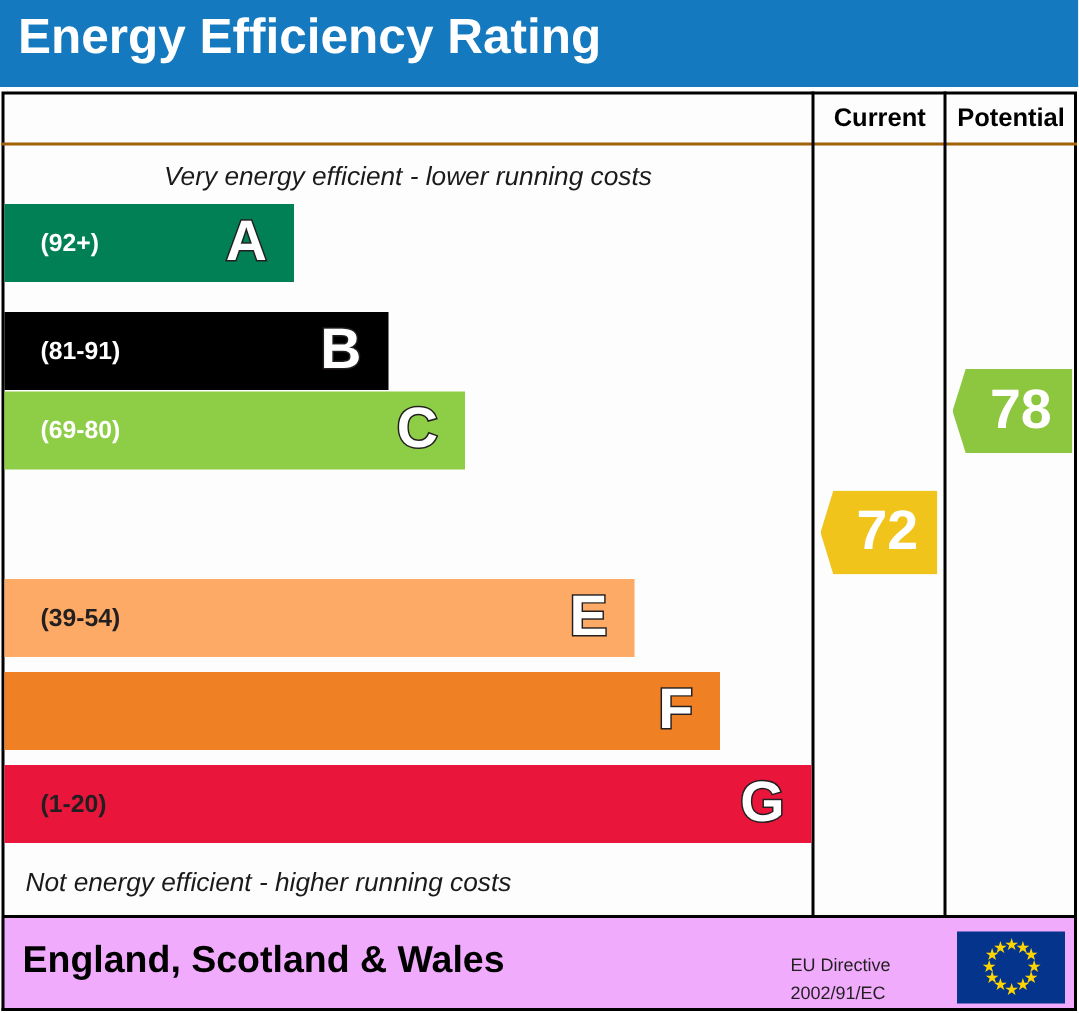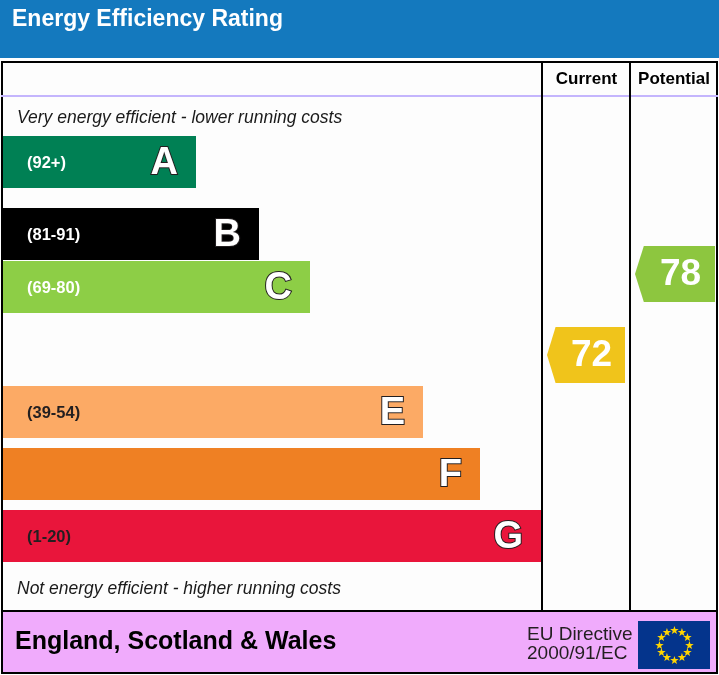--- a/index.html
+++ b/index.html
@@ -27,21 +27,21 @@
     top: 0;
     width: 719px;
     height: 58px;
     background: #1479BE;
     box-sizing: border-box;
   }
   .title-text {
     position: absolute;
     left: 12px;
     top: 5px;
-    font-size: 23px;
+    font-size: 33px;
     font-weight: bold;
     color: #ffffff;
     letter-spacing: 0px;
     white-space: nowrap;
   }
 
   
   .frame {
     position: absolute;
     left: 1px;
@@ -54,21 +54,21 @@
   }
 
   
   .col-head-row {
     position: absolute;
     left: 1px;
     top: 61px;
     width: 717px;
     height: 36px;
     box-sizing: border-box;
-    border-bottom: 2px solid #c4b5fd;
+    border-bottom: 2px solid #a16207;
   }
   .col-head {
     position: absolute;
     top: 0;
     height: 36px;
     line-height: 36px;
     text-align: center;
     font-size: 17px;
     font-weight: bold;
     color: #000000;
@@ -99,21 +99,21 @@
 
   .caption {
     position: absolute;
     left: 14px;
     width: 510px;
     font-size: 17.5px;
     font-style: italic;
     color: #1a1a1a;
     white-space: nowrap;
   }
-  .caption.top { top: 8px; }
+  .caption.top { top: 8px; text-align: center; }
   .caption.bottom { top: 479px; }
 
   
   .bands {
     position: absolute;
     left: 0;
     top: 37px;
     width: 448px;
     height: 437px;
   }
@@ -187,23 +187,23 @@
     left: 12px;
     top: 14px;
     font-size: 25px;
     font-weight: bold;
     color: #000000;
     white-space: nowrap;
   }
   .footer-directive {
     position: absolute;
     left: 524px;
-    top: 12px;
+    top: 22px;
     width: 108px;
-    font-size: 19px;
+    font-size: 12px;
     color: #231f20;
     text-align: left;
     line-height: 19px;
   }
   .eu-flag {
     position: absolute;
     left: 638px;
     top: 621px;
     width: 72px;
     height: 48px;
@@ -273,21 +273,21 @@
     <div class="rating-value">72</div>
   </div>
   <div class="rating potential" id="rating-potential" style="background: rgb(141, 198, 63);">
     <div class="rating-value">78</div>
   </div>
 
   <div class="footer">
     <div class="footer-region">England, Scotland &amp; Wales</div>
     <div class="footer-directive">
       <div>EU Directive</div>
-      <div>2000/91/EC</div>
+      <div>2002/91/EC</div>
     </div>
   </div>
   <div class="eu-flag" id="eu-flag">
       <div class="eu-star" style="left: 31.5px; top: 4.5px;">★</div>
       <div class="eu-star" style="left: 39px; top: 6.50962px;">★</div>
       <div class="eu-star" style="left: 44.4904px; top: 12px;">★</div>
       <div class="eu-star" style="left: 46.5px; top: 19.5px;">★</div>
       <div class="eu-star" style="left: 44.4904px; top: 27px;">★</div>
       <div class="eu-star" style="left: 39px; top: 32.4904px;">★</div>
       <div class="eu-star" style="left: 31.5px; top: 34.5px;">★</div>

